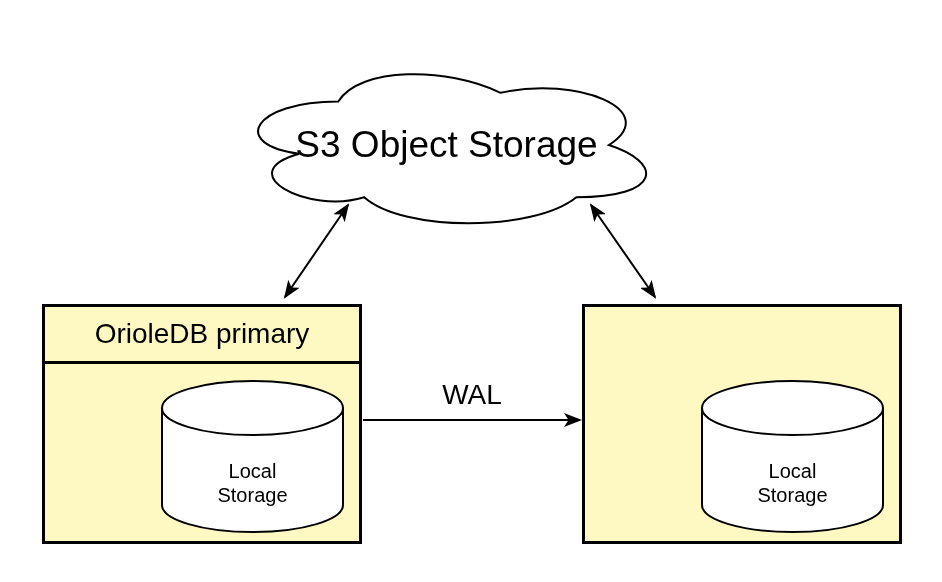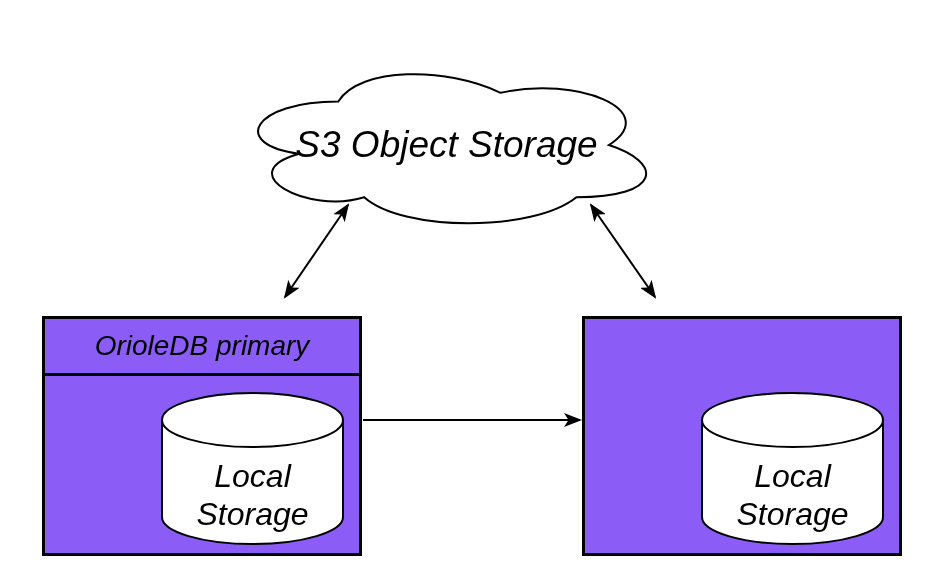--- a/index.html
+++ b/index.html
@@ -8,21 +8,20 @@
     background: #ffffff;
     font-family: "Liberation Sans", sans-serif;
     color: #000000;
   }
   .canvas {
     position: relative;
     width: 942px;
     height: 582px;
     background: #ffffff;
     overflow: hidden;
-    font-style: italic;
   }
   .layer {
     position: absolute;
     left: 0;
     top: 0;
   }
   .cloud-label {
     position: absolute;
     left: 230px;
     top: 58px;
@@ -30,26 +29,26 @@
     height: 174px;
     display: flex;
     align-items: center;
     justify-content: center;
     font-size: 37px;
     line-height: 1.1;
     white-space: nowrap;
   }
   .node {
     position: absolute;
-    top: 316px;
+    top: 304px;
     width: 320px;
     height: 240px;
     box-sizing: border-box;
     border: 3px solid #000000;
-    background: #8b5cf6;
+    background: #fef9c3;
   }
   .node-primary { left: 42px; }
   .node-follower { left: 582px; }
   .node-header {
     box-sizing: border-box;
     height: 57px;
     border-bottom: 3px solid #000000;
     display: flex;
     align-items: center;
     justify-content: center;
@@ -71,21 +70,21 @@
   .cyl-label {
     position: absolute;
     left: 0;
     top: 54px;
     width: 181px;
     height: 97px;
     display: flex;
     align-items: center;
     justify-content: center;
     text-align: center;
-    font-size: 32px;
+    font-size: 20px;
     line-height: 1.18;
     white-space: pre-line;
   }
   .wal-label {
     position: absolute;
     left: 363px;
     top: 381px;
     width: 218px;
     text-align: center;
     font-size: 28px;
@@ -139,14 +138,15 @@
     <div class="cylinder">
       <svg width="185" height="155" viewBox="-2 -2 185 155">
         <path d="M 0 27 L 0 124 A 90.5 27 0 0 0 181 124 L 181 27" fill="#ffffff" stroke="#000000" stroke-width="2"></path>
         <ellipse cx="90.5" cy="27" rx="90.5" ry="27" fill="#ffffff" stroke="#000000" stroke-width="2"></ellipse>
       </svg>
       <div class="cyl-label">Local
 Storage</div>
     </div>
   </div>
 
+  <div class="wal-label">WAL</div>
 
 </div>
 
 </body></html>

